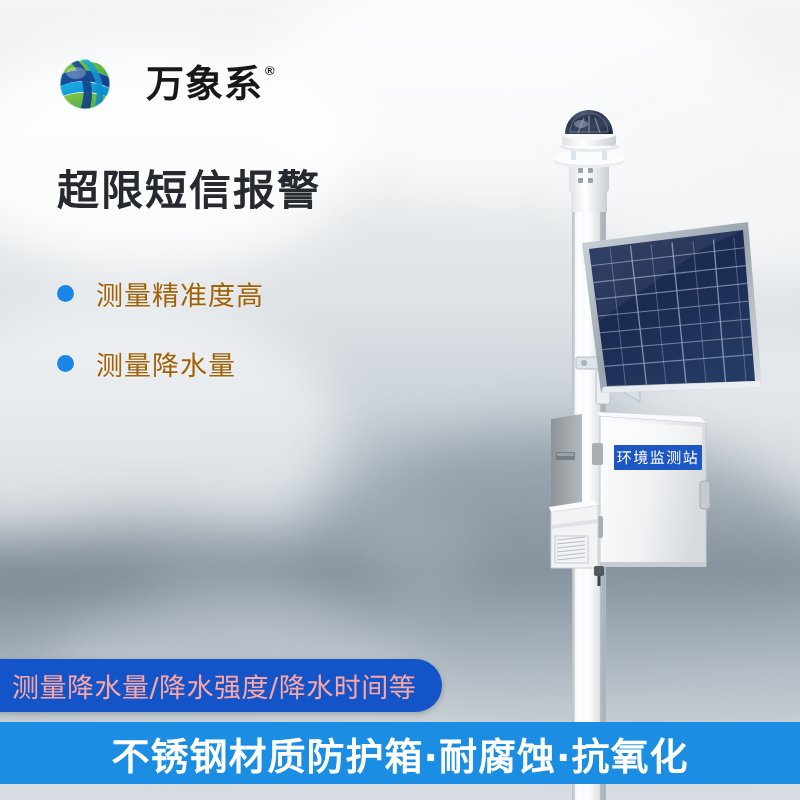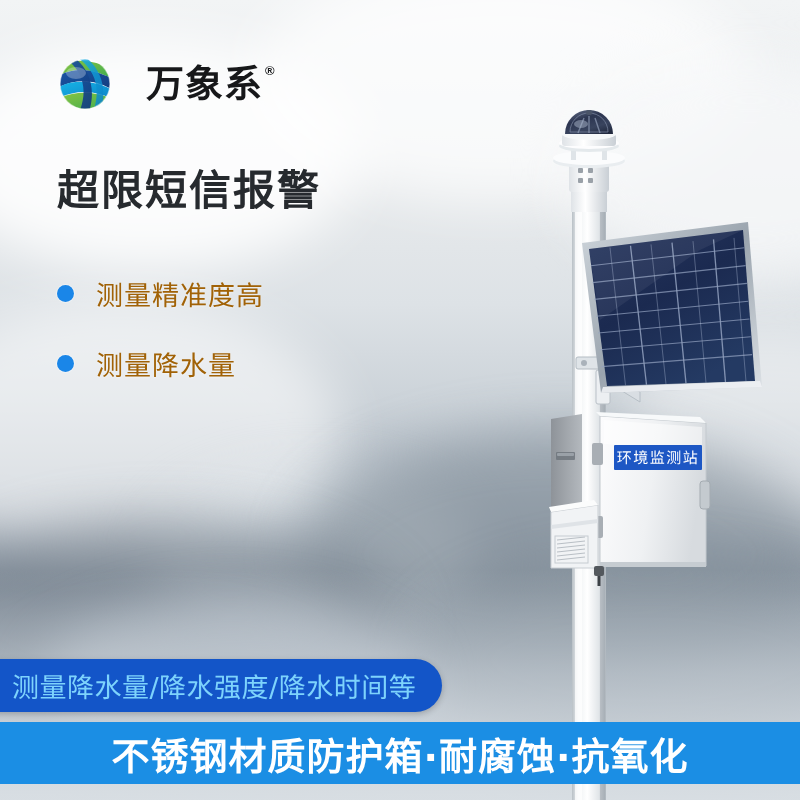--- a/index.html
+++ b/index.html
@@ -59,21 +59,21 @@
 
   
   .rig{position:absolute;left:0;top:0;width:800px;height:800px;pointer-events:none;}
 
   
   .pill{position:absolute;left:-26px;top:659px;height:53px;
     background:#1355c8;border-radius:0 28px 28px 0;
     display:flex;align-items:center;padding:0 26px 0 38px;
     box-shadow:0 2px 6px rgba(0,0,0,.22);}
   .pill-text{font-family:"DejaVu Sans","Liberation Sans",sans-serif;
-    color:#7dd3fc;font-size:27px;font-weight:normal;letter-spacing:.5px;white-space:nowrap;}
+    color:#fca5a5;font-size:27px;font-weight:normal;letter-spacing:.5px;white-space:nowrap;}
   .footer{position:absolute;left:0;right:0;top:722px;height:62px;background:#1b8ee4;
     display:flex;align-items:center;justify-content:center;}
   .footer-text{font-family:"DejaVu Sans","Liberation Sans",sans-serif;
     color:#fff;font-size:38px;font-weight:bold;letter-spacing:1px;white-space:nowrap;}
 </style>
 </head>
 <body>
 
 <div class="banner">
 

